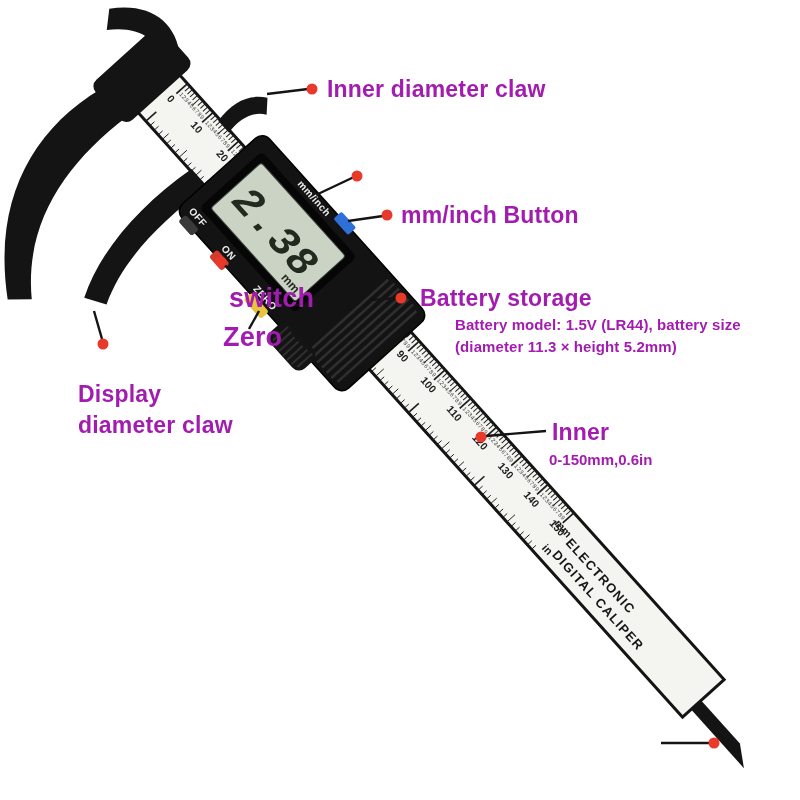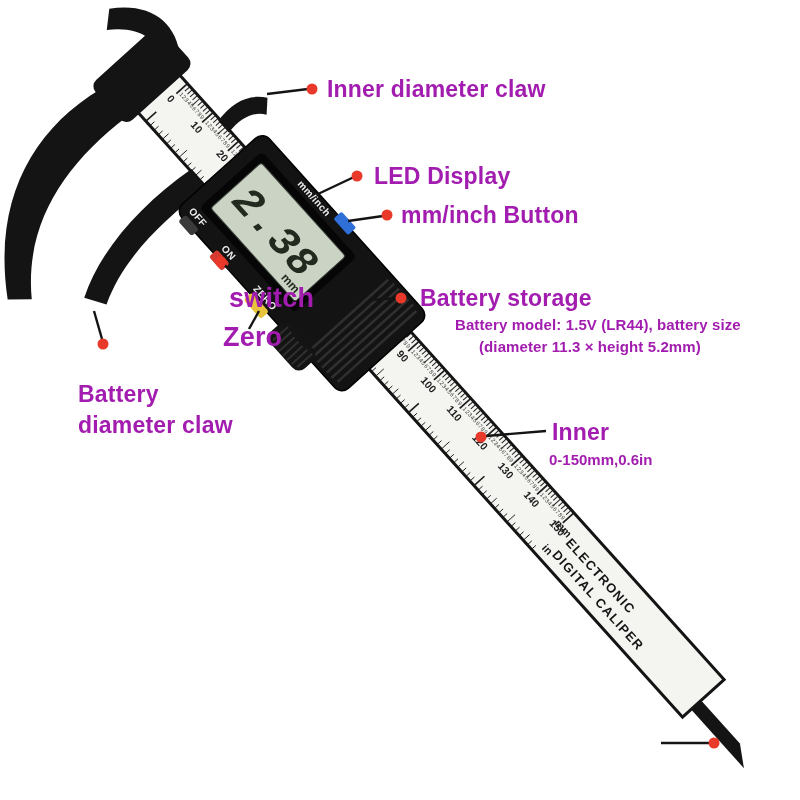--- a/index.html
+++ b/index.html
@@ -508,27 +508,26 @@
       <circle cx="387" cy="215" r="5.5" fill="#e8392b"></circle>
       <circle cx="401" cy="298" r="5.5" fill="#e8392b"></circle>
       <circle cx="221" cy="262" r="5.5" fill="#e8392b"></circle>
       <circle cx="103" cy="344" r="5.5" fill="#e8392b"></circle>
       <circle cx="481" cy="437" r="5.5" fill="#e8392b"></circle>
       <circle cx="714" cy="743" r="5.5" fill="#e8392b"></circle>
     </g>
   </svg>
 
   <div class="lbl main" style="left:327px; top:76px">Inner diameter claw</div>
-  <div class="lbl main" style="left:374px; top:163px">LED Display</div>
   <div class="lbl main" style="left:401px; top:202px">mm/inch Button</div>
   <div class="lbl main" style="left:420px; top:285px">Battery storage</div>
   <div class="lbl note" style="left:455px; top:316px">Battery model: 1.5V (LR44), battery size</div>
-  <div class="lbl note" style="left:479px; top:338px">(diameter 11.3 × height 5.2mm)</div>
+  <div class="lbl note" style="left:455px; top:338px">(diameter 11.3 × height 5.2mm)</div>
   <div class="lbl main mid" style="left:229px; top:283px">switch</div>
   <div class="lbl main mid" style="left:223px; top:322px">Zero</div>
   <div class="lbl main" style="left:78px; top:379px; line-height:31px">
-    <div>Battery</div>
+    <div>Display</div>
     <div>diameter claw</div>
   </div>
   <div class="lbl main" style="left:552px; top:419px">Inner</div>
   <div class="lbl note-bold" style="left:549px; top:451px">0-150mm,0.6in</div>
 
 </div>
 
 </body></html>

